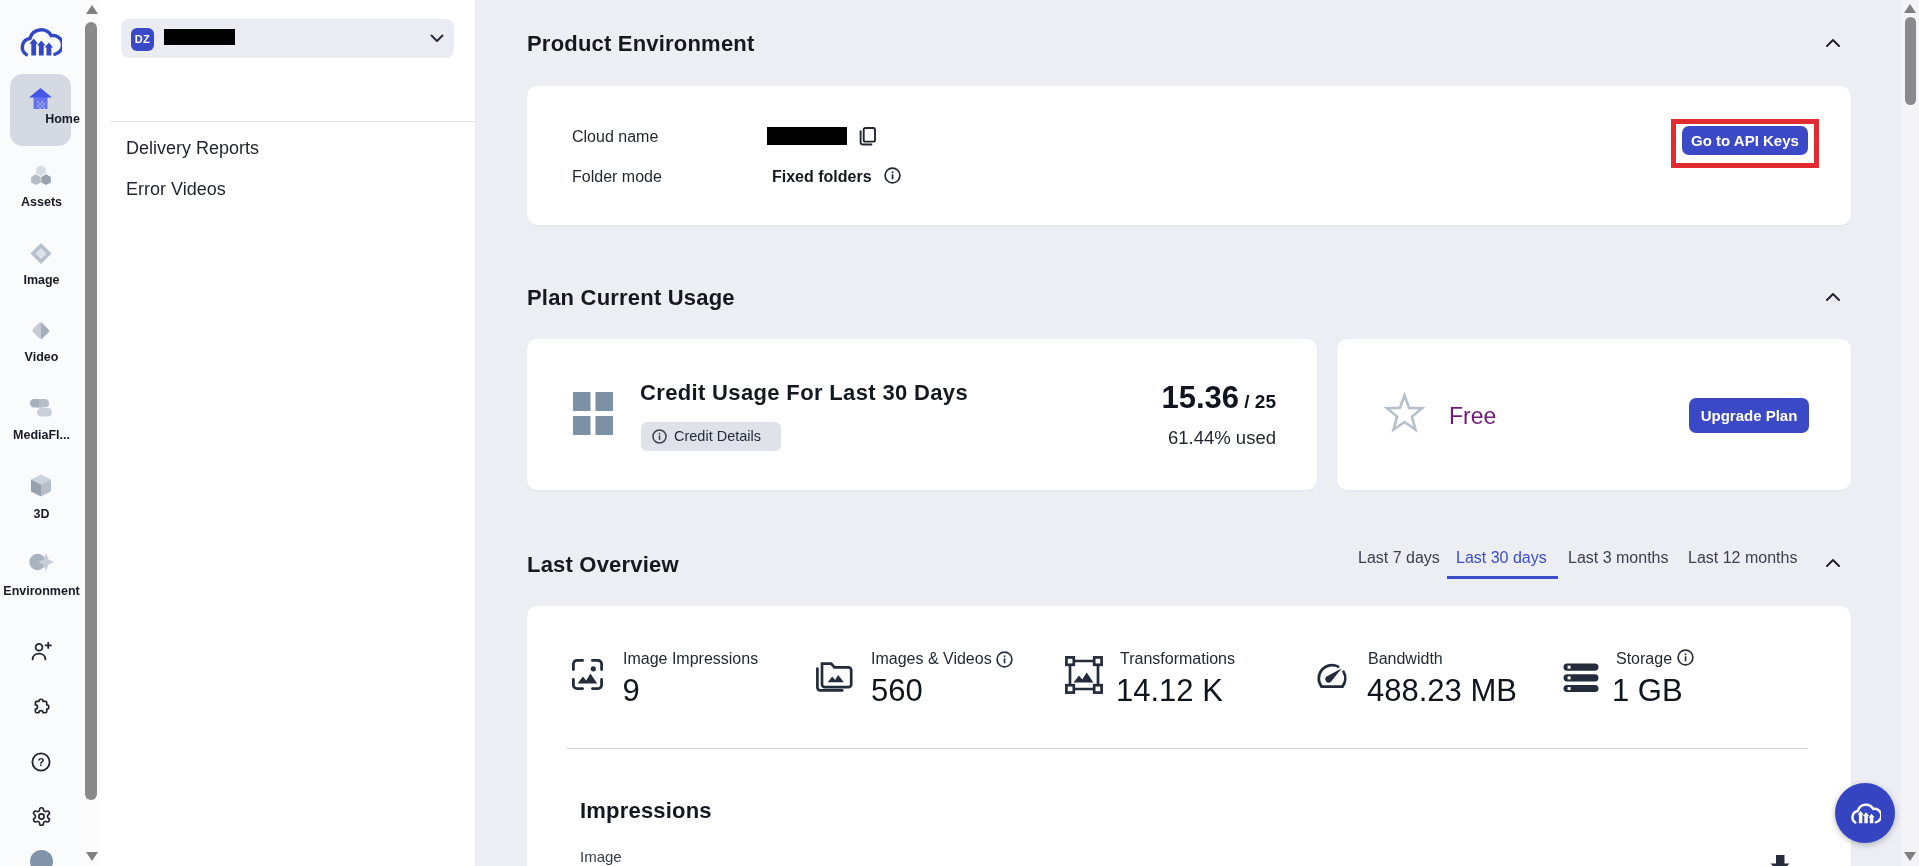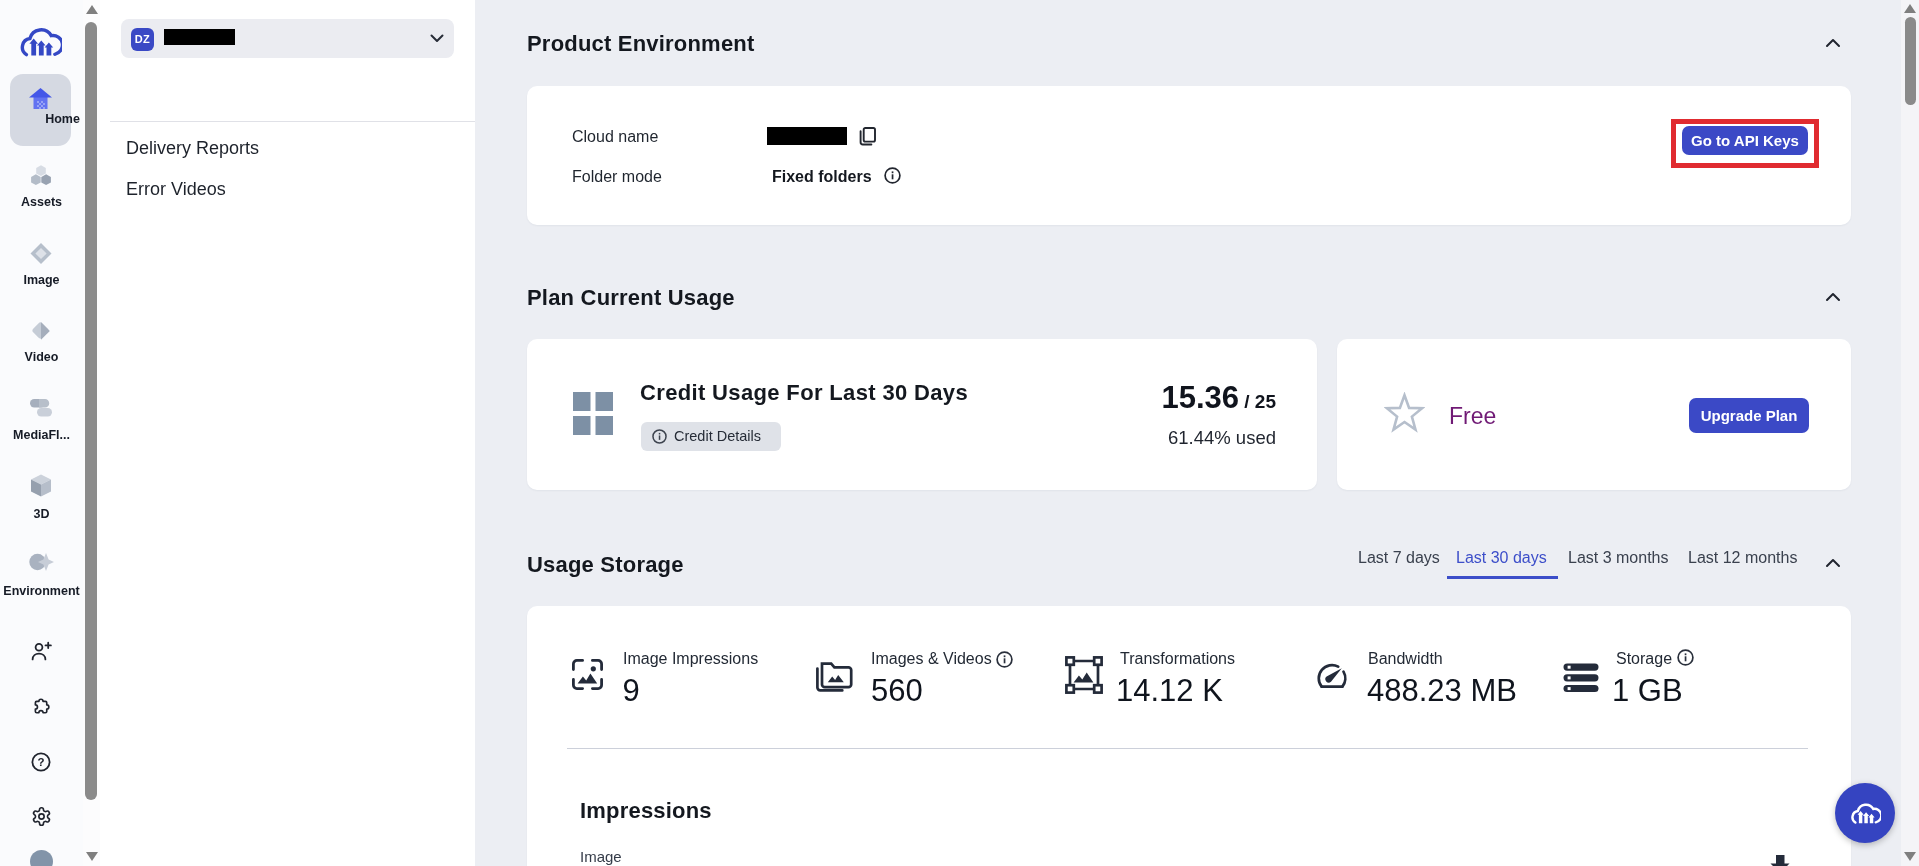--- a/index.html
+++ b/index.html
@@ -98,21 +98,21 @@
   <span style="font-size:31px;font-weight:bold;color:#10141d">15.36</span><span style="font-size:19px;font-weight:bold;color:#10141d"> / 25</span>
 </div>
 <div class="abs" style="left:1100px;top:427px;width:176px;text-align:right;font-size:18.5px;color:#1f242e">61.44% used</div>
 <div class="card" style="left:1337px;top:339px;width:514px;height:151px"></div>
 <svg class="abs" style="left:1384px;top:392px" width="41" height="43" viewBox="0 0 41 43">
   <path d="M20.5 3.2 25.1 15.9 38.1 16.3 27.9 24.6 31.5 37.6 20.5 30 9.5 37.6 13.1 24.6 2.9 16.3 15.9 15.9 Z" fill="none" stroke="#b6bfcc" stroke-width="2.6" stroke-linejoin="miter"></path>
 </svg>
 <div class="abs" style="left:1449px;top:403px;font-size:23px;color:#701a75">Free</div>
 <div class="blueBtn" style="left:1689px;top:398px;width:120px;height:35px">Upgrade Plan</div>
 
-<div class="h1" style="left:527px;top:551.5px">Usage Storage</div>
+<div class="h1" style="left:527px;top:551.5px">Last Overview</div>
 <div class="tab" style="left:1358px">Last 7 days</div>
 <div class="tab" style="left:1456px;color:#3c4ec9">Last 30 days</div>
 <div class="abs" style="left:1447px;top:576px;width:111px;height:2.5px;background:#3c4ec9"></div>
 <div class="tab" style="left:1568px">Last 3 months</div>
 <div class="tab" style="left:1688px">Last 12 months</div>
 <svg class="abs" style="left:1825px;top:558px" width="16" height="10" viewBox="0 0 16 10">
   <path d="M2 8 8 2 14 8" fill="none" stroke="#20242e" stroke-width="2" stroke-linecap="round" stroke-linejoin="round"></path>
 </svg>
 <div class="card" style="left:527px;top:606px;width:1324px;height:274px;border-radius:10px 10px 0 0"></div>
 

